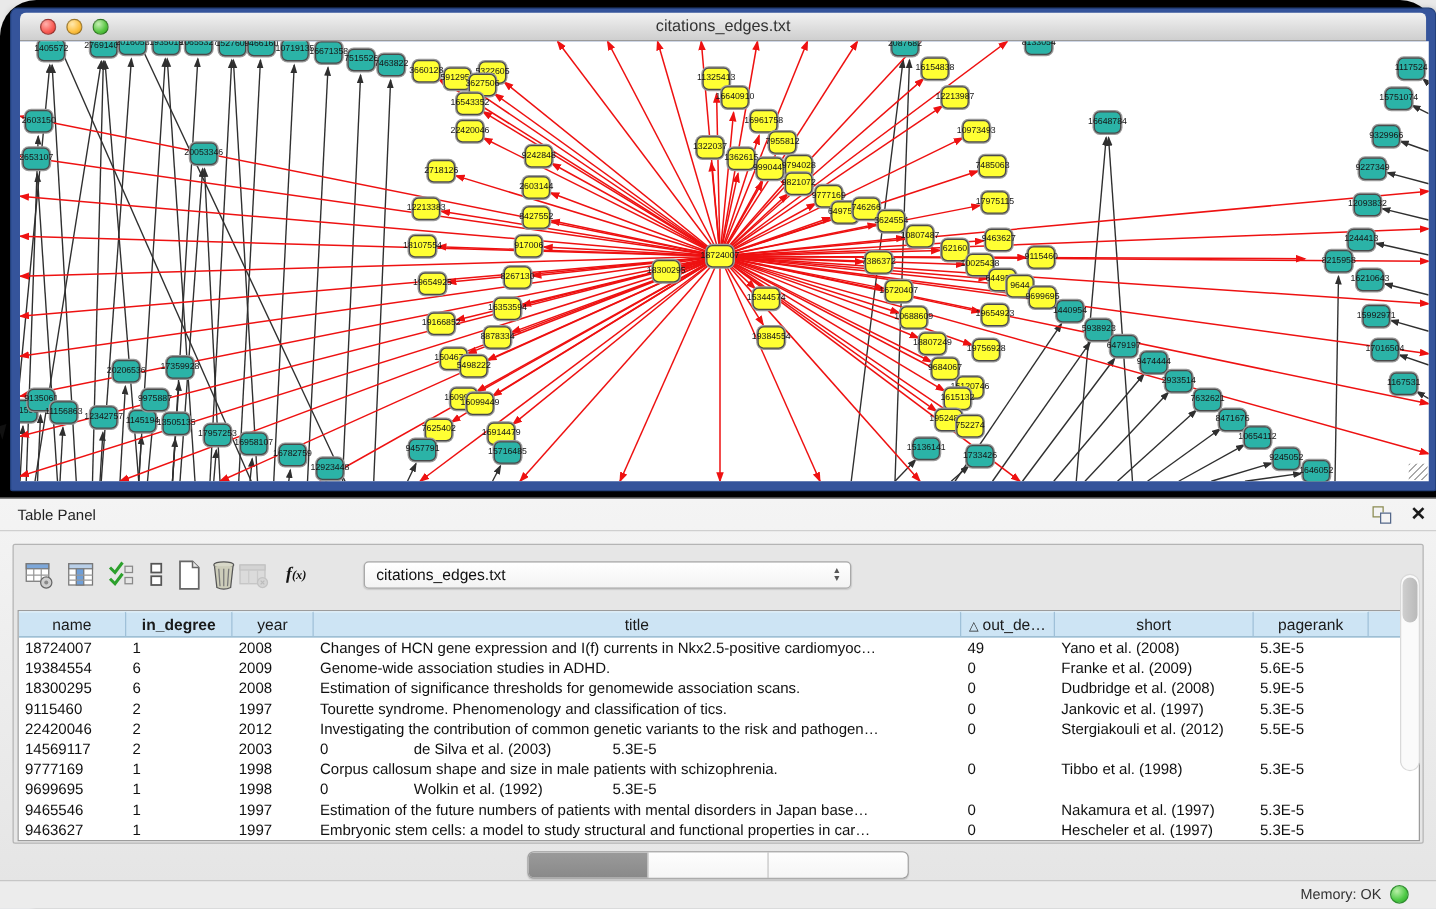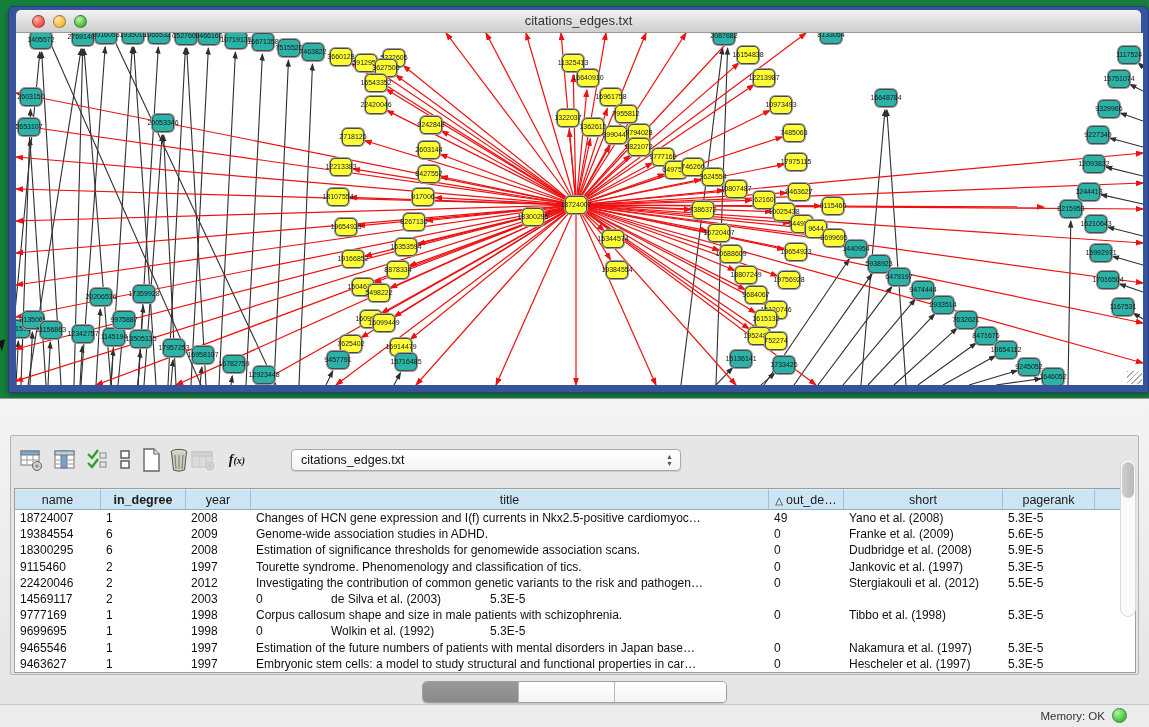--- a/index.html
+++ b/index.html
@@ -1,18 +1,18 @@
 <!DOCTYPE html>
 <html><head>
 <meta charset="utf-8">
 <style>
   * { margin:0; padding:0; box-sizing:border-box; }
   html,body { width:1149px; height:727px; overflow:hidden; }
   body { font-family:"Liberation Sans", sans-serif; background:#e9e9e9; }
-  #app { position:relative; width:1149px; height:727px; background:#15803d; }
+  #app { position:relative; width:1149px; height:727px; background:#000000;border-radius:29px; }
 
   
   .net-window { position:absolute; left:8px; top:6px; width:1141px; height:387px;
     background:#35549b; border:1px solid #23407c; border-radius:6px 6px 2px 2px;
     padding:3px 7px 7px 7px; box-shadow:0 2px 6px rgba(0,0,0,.35); }
   .titlebar { height:23px; border-radius:5px 5px 0 0;
     background:linear-gradient(#f2f2f2,#d9d9d9 70%,#cfcfcf);
     border-bottom:1px solid #9a9a9a; position:relative; }
   .lights { position:absolute; left:16px; top:5px; display:flex; gap:8px; }
   .light { width:13px; height:13px; border-radius:50%; border:1px solid rgba(0,0,0,.35); }
@@ -640,20 +640,28 @@
           <div class="gnode" style="left: 1096px; top: 265px; background: rgb(43, 179, 167);">
             <span class="lbl">1167531</span>
           </div>
         </div>
       <div class="resize-grip"></div>
     </div>
   </div>
   <div class="mouse-cursor"></div>
 
   <div class="table-panel">
+    <div class="tp-header">
+      <span class="tp-title">Table Panel</span>
+      <span class="tp-float">
+          <span class="sq1"></span>
+          <span class="sq2"></span>
+        </span>
+      <span class="tp-close">✕</span>
+    </div>
 
     <div class="tp-box">
       <div class="tb-toolbar">
         <div class="tb-icon" style="left:6px">
           <svg width="24" height="24" viewBox="0 0 24 24">
               <rect x="2" y="3" width="18" height="14" fill="#fff" stroke="#777"></rect>
               <rect x="2" y="3" width="18" height="4" fill="#7da7d9" stroke="#777"></rect>
               <line x1="8" y1="7" x2="8" y2="17" stroke="#999"></line>
               <line x1="14" y1="7" x2="14" y2="17" stroke="#999"></line>
               <line x1="2" y1="12" x2="20" y2="12" stroke="#999"></line>

